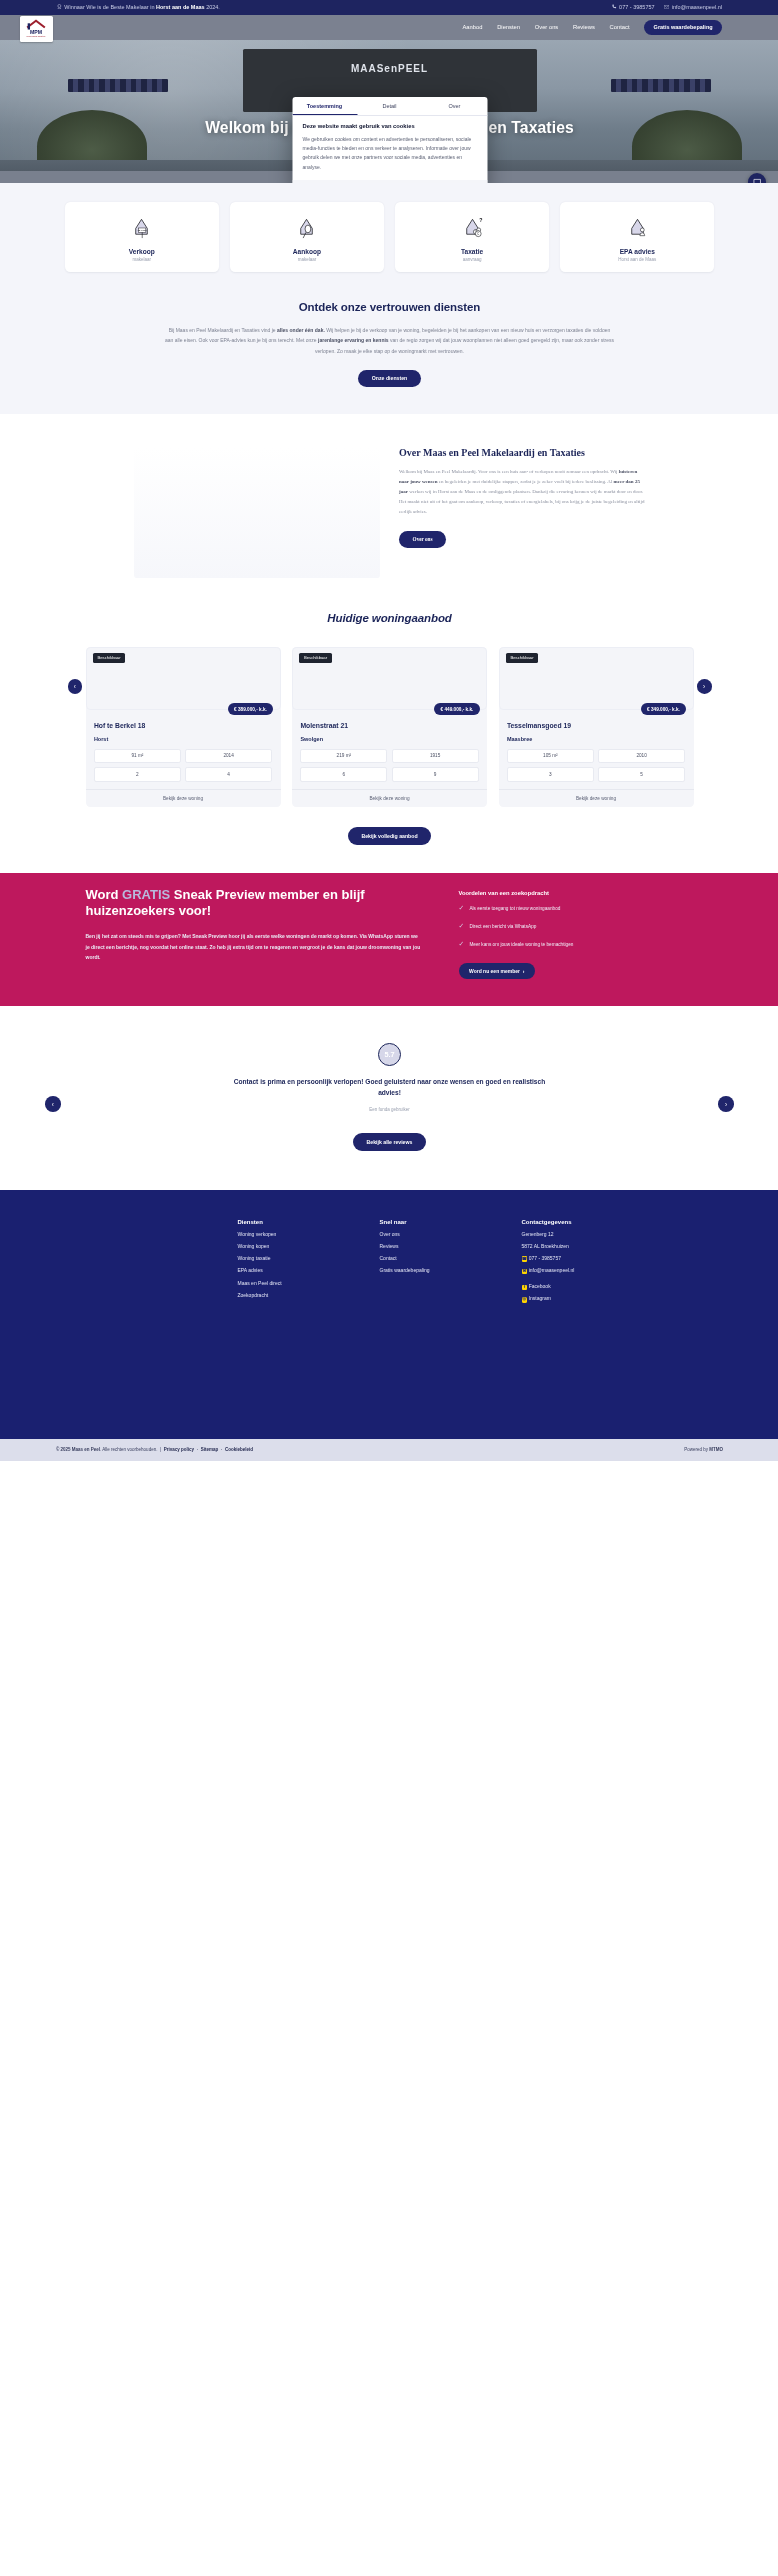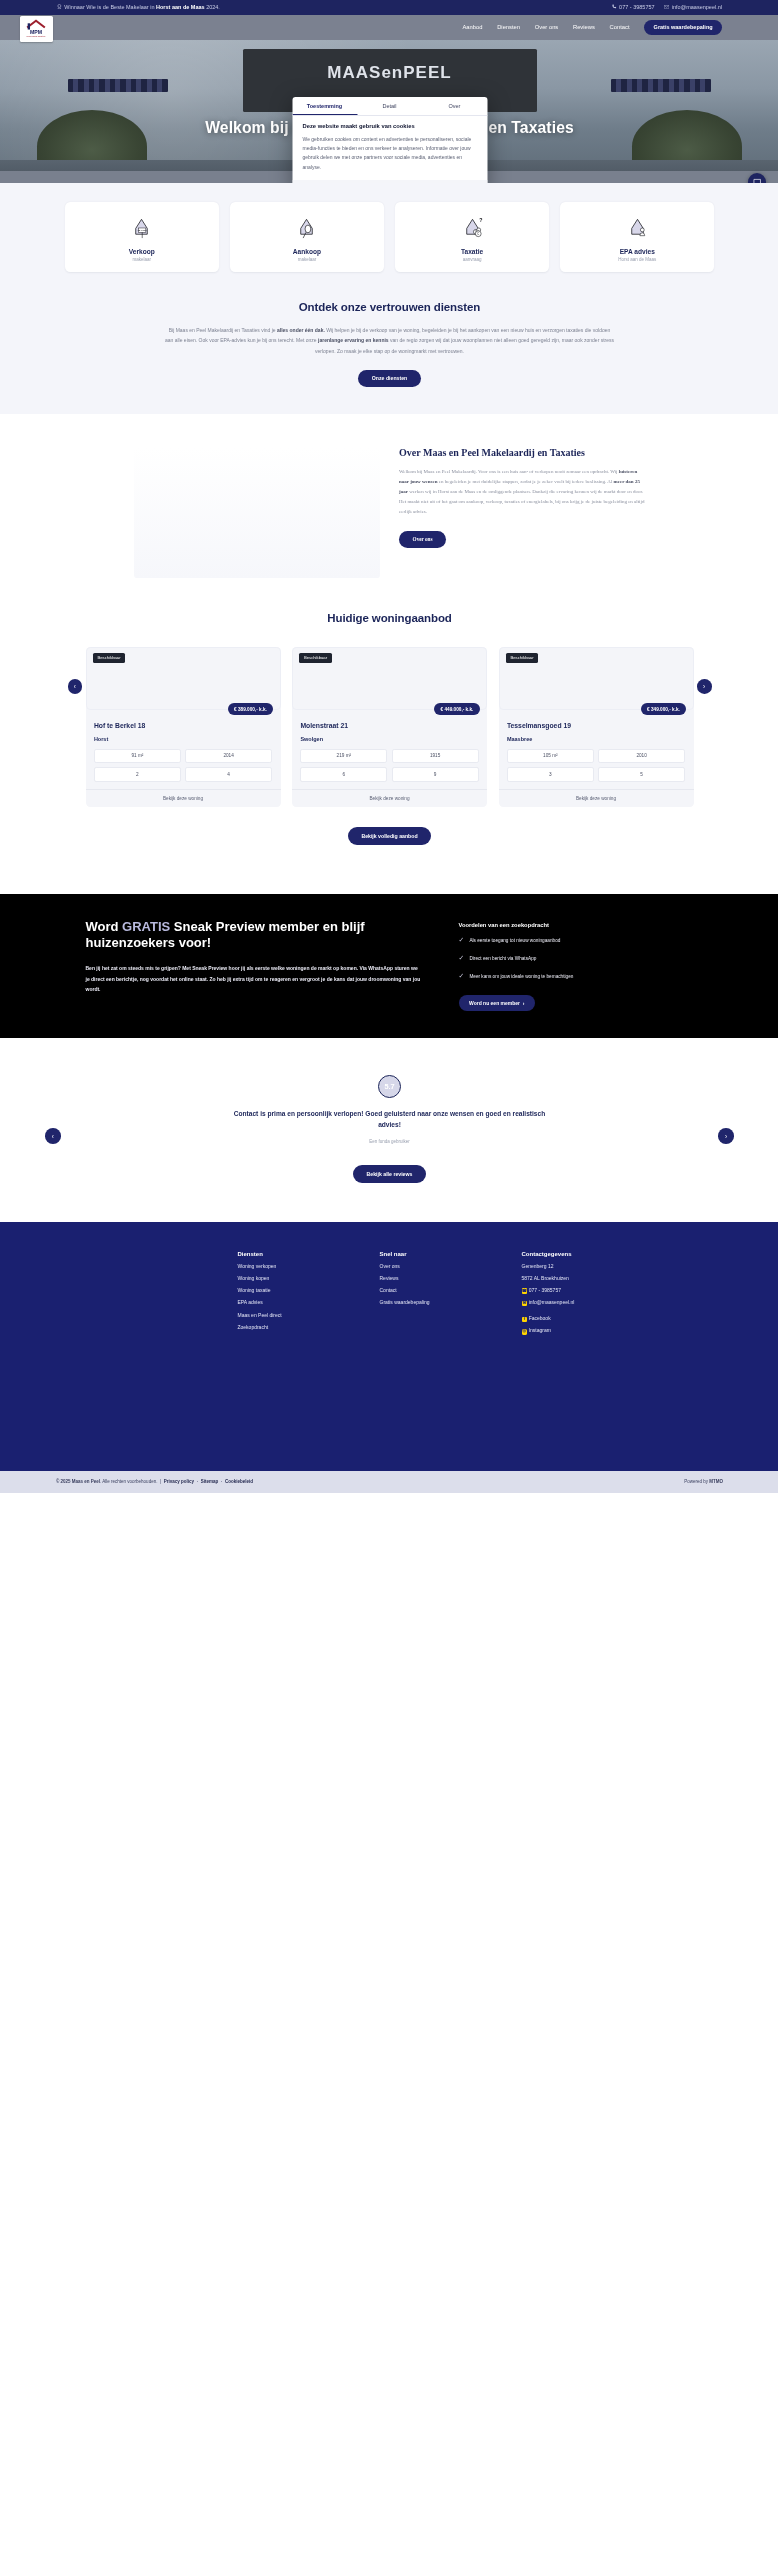--- a/index.html
+++ b/index.html
@@ -85,21 +85,21 @@
     position: absolute;
     left: 50%; transform: translateX(-50%);
     top: 9.4px; width: 294px; height: 63px;
     background: #2f3338;
     border-radius: 1.6px;
   }
   .storefront-sign {
     position: absolute; left: 0; right: 0; top: 13.6px;
     text-align: center;
     color: #dfe3ea;
-    font-size: 17px;
+    font-size: 10px;
     font-weight: 700;
     letter-spacing: 1px;
   }
   .awning {
     position: absolute;
     top: 39px; height: 13.6px;
     background: repeating-linear-gradient(90deg,#1f2442 0 5.2px,#3b4168 5.2px 10.5px);
     border-radius: 1px;
   }
   .awn-l { left: 68px; width: 100px; }
@@ -273,21 +273,21 @@
   .over p {
     margin-top: 9.4px;
     font-size: 5px;
     line-height: 2.0;
     color: #8a8f9e;
   }
   .over p b { color: #4a4f63; font-weight: 700; }
 
   
   .aanbod { background: #fff; padding: 34px 0 0; text-align: center; }
-  .aanbod .h2 { margin-bottom: 23px; }
+  .aanbod .h2 { margin-bottom: 23px; font-style: italic; }
   .carousel {
     position: relative;
     width: 608px;
     margin: 0 auto;
     display: flex;
     gap: 11.5px;
   }
   .prop-card {
     flex: 1;
     background: #f4f5f9;
@@ -358,24 +358,24 @@
     display: flex; align-items: center; justify-content: center;
     font-size: 6.3px;
     cursor: pointer;
     z-index: 5;
   }
   .car-prev { left: -18px; }
   .car-next { right: -18px; }
 
   
   .sneak {
-    margin-top: 49px;
-    background: #000000;
-    color: #fff;
-    padding: 25px 0 27px;
+    margin-top: 28px;
+    background: #be185d;
+    color: #fff;
+    padding: 14px 0 27px;
   }
   .sneak-inner {
     width: 608px; margin: 0 auto;
     display: flex;
     gap: 37px;
   }
   .sneak-left { width: 336px; }
   .sneak-left h2 {
     font-size: 13px;
     font-weight: 700;

